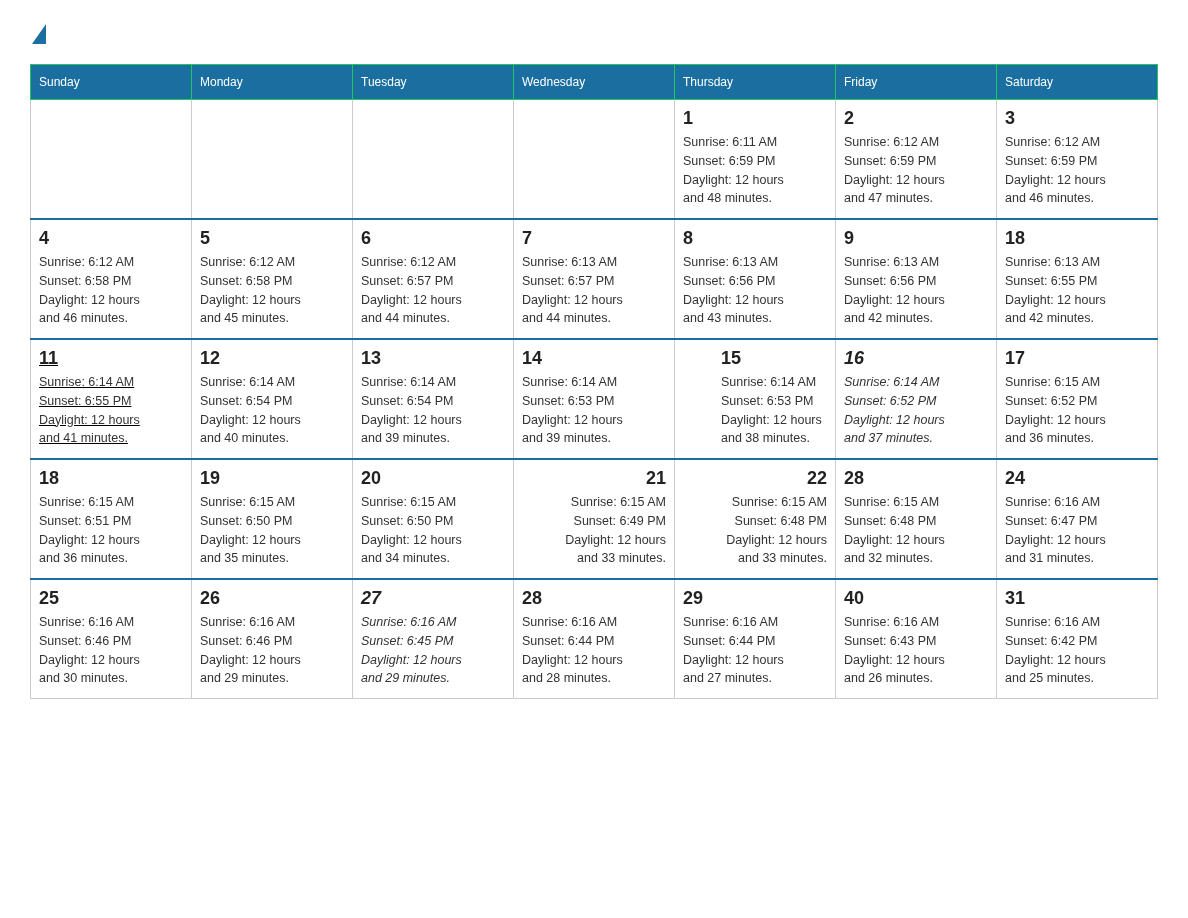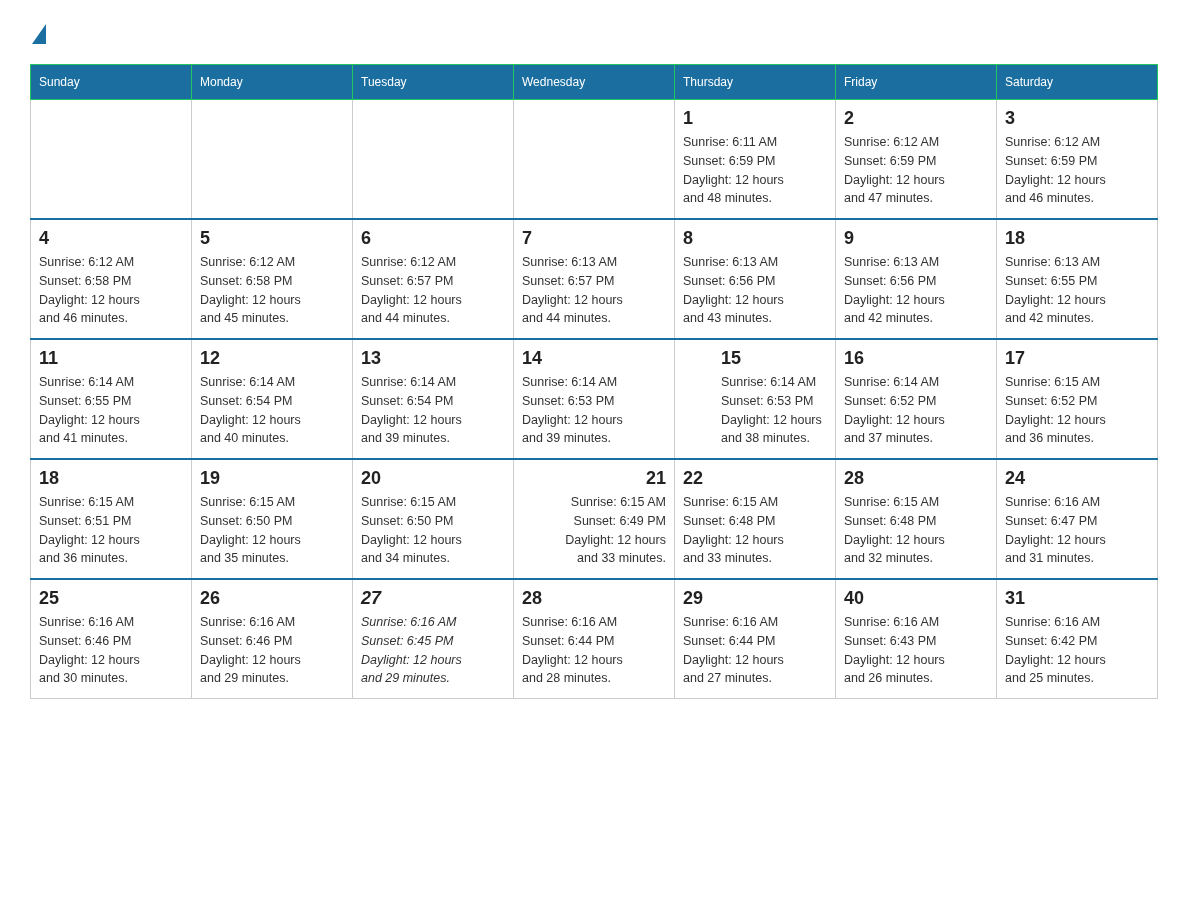--- a/index.html
+++ b/index.html
@@ -207,21 +207,21 @@
         </td>
         <td style="border-top: 2px solid rgb(26, 111, 160);">
           <span class="day-number">18</span>
           <div class="day-info" style="white-space: pre-line;">Sunrise: 6:13 AM
 Sunset: 6:55 PM
 Daylight: 12 hours
 and 42 minutes.</div>
         </td>
       </tr>
       <tr>
-        <td style="border-top: 2px solid rgb(26, 111, 160);">
+        <td style="border-top: 2px solid rgb(26, 111, 160); text-decoration: underline;">
           <span class="day-number">11</span>
           <div class="day-info" style="white-space: pre-line;">Sunrise: 6:14 AM
 Sunset: 6:55 PM
 Daylight: 12 hours
 and 41 minutes.</div>
         </td>
         <td style="border-top: 2px solid rgb(26, 111, 160);">
           <span class="day-number">12</span>
           <div class="day-info" style="white-space: pre-line;">Sunrise: 6:14 AM
 Sunset: 6:54 PM
@@ -242,21 +242,21 @@
 Daylight: 12 hours
 and 39 minutes.</div>
         </td>
         <td style="border-top: 2px solid rgb(26, 111, 160); padding-left: 46px;">
           <span class="day-number">15</span>
           <div class="day-info" style="white-space: pre-line;">Sunrise: 6:14 AM
 Sunset: 6:53 PM
 Daylight: 12 hours
 and 38 minutes.</div>
         </td>
-        <td style="border-top: 2px solid rgb(26, 111, 160);">
+        <td style="border-top: 2px solid rgb(26, 111, 160); font-style: italic;">
           <span class="day-number">16</span>
           <div class="day-info" style="white-space: pre-line;">Sunrise: 6:14 AM
 Sunset: 6:52 PM
 Daylight: 12 hours
 and 37 minutes.</div>
         </td>
         <td style="border-top: 2px solid rgb(26, 111, 160);">
           <span class="day-number">17</span>
           <div class="day-info" style="white-space: pre-line;">Sunrise: 6:15 AM
 Sunset: 6:52 PM
@@ -286,21 +286,21 @@
 Daylight: 12 hours
 and 34 minutes.</div>
         </td>
         <td style="border-top: 2px solid rgb(26, 111, 160); text-align: right;">
           <span class="day-number">21</span>
           <div class="day-info" style="white-space: pre-line;">Sunrise: 6:15 AM
 Sunset: 6:49 PM
 Daylight: 12 hours
 and 33 minutes.</div>
         </td>
-        <td style="border-top: 2px solid rgb(26, 111, 160);">
+        <td style="border-top: 2px solid rgb(26, 111, 160); text-align: right;">
           <span class="day-number">22</span>
           <div class="day-info" style="white-space: pre-line;">Sunrise: 6:15 AM
 Sunset: 6:48 PM
 Daylight: 12 hours
 and 33 minutes.</div>
         </td>
         <td style="border-top: 2px solid rgb(26, 111, 160);">
           <span class="day-number">28</span>
           <div class="day-info" style="white-space: pre-line;">Sunrise: 6:15 AM
 Sunset: 6:48 PM

